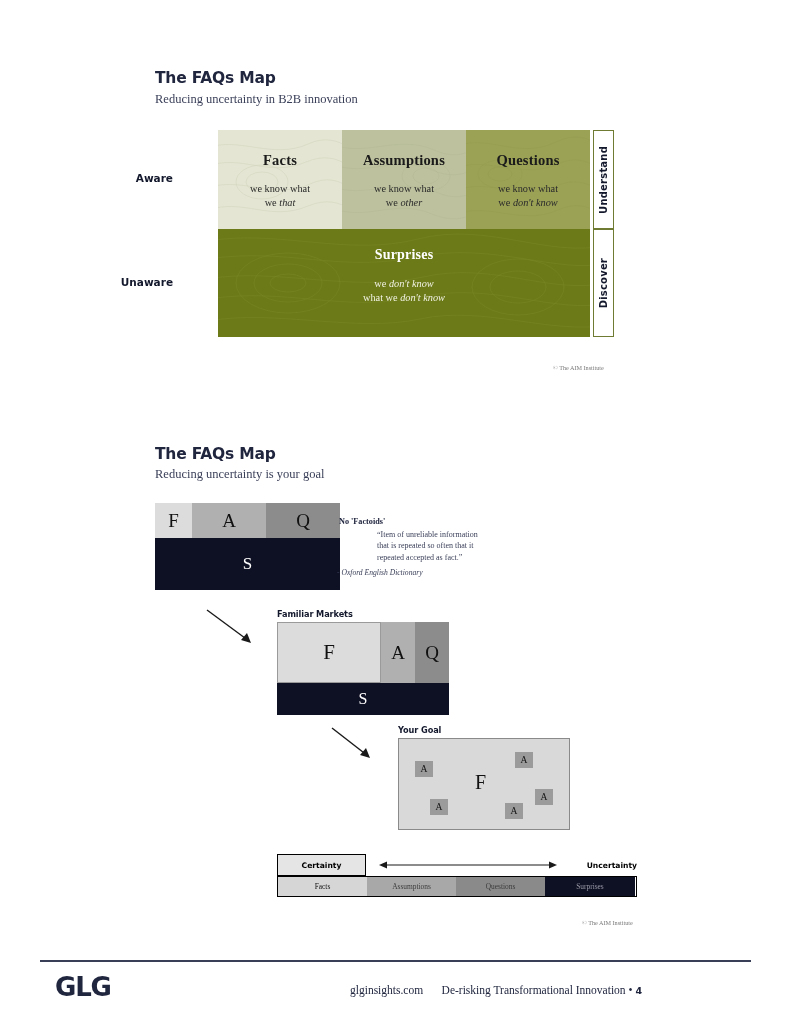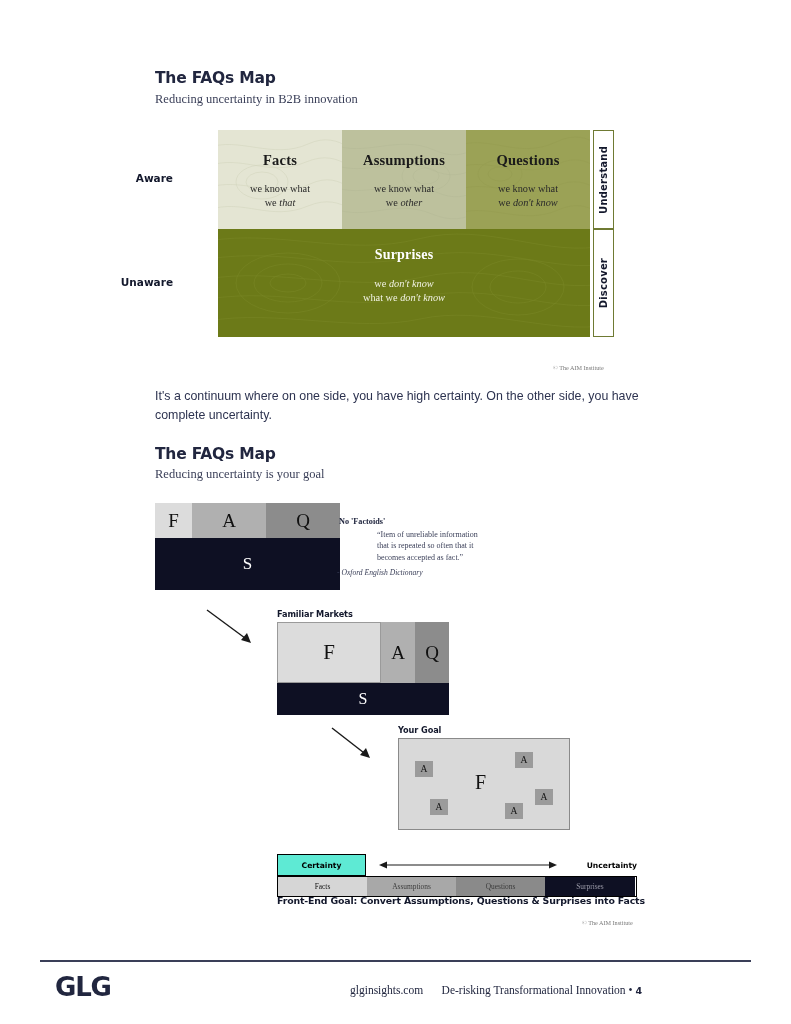--- a/index.html
+++ b/index.html
@@ -108,21 +108,21 @@
   .achip{
     position:absolute;background:#9b9b9b;display:flex;align-items:center;
     justify-content:center;font-family:"Liberation Serif",serif;font-size:9.5px;color:#111;
   }
 
   
   .cont{position:absolute;left:277px;top:854px;width:360px;}
   .cont-top{position:relative;height:22px;}
   .cert-box{
     position:absolute;left:0;top:0;width:89px;height:22px;border:1.4px solid #000;
-    box-sizing:border-box;background:#5eead4;display:flex;align-items:center;justify-content:center;
+    box-sizing:border-box;background:#e5e5e5;display:flex;align-items:center;justify-content:center;
     font-family:"DejaVu Sans",sans-serif;font-weight:bold;font-size:7.6px;color:#000;
   }
   .arrow-wrap{position:absolute;left:100px;top:0;width:182px;height:22px;}
   .uncert{
     position:absolute;right:0;top:0;height:22px;display:flex;align-items:center;
     font-family:"DejaVu Sans",sans-serif;font-weight:bold;font-size:7.6px;color:#000;
   }
   .cont-bar{display:flex;height:19px;border:1.4px solid #000;box-sizing:content-box;}
   .cseg{
     display:flex;align-items:center;justify-content:center;
@@ -246,21 +246,20 @@
 
   <div class="side-tab" style="top:130px;height:99px;">
     <span>Understand</span>
   </div>
   <div class="side-tab" style="top:229px;height:108px;">
     <span>Discover</span>
   </div>
 
   <div class="credit" style="left:553px;top:364px;">© The AIM Institute</div>
 
-  <div class="body-par" style="left:155px;top:387px;">It's a continuum where on one side, you have high certainty. On the other side, you have complete uncertainty.</div>
 
   <div class="sec-title" style="left:155px;top:445px;">The FAQs Map</div>
   <div class="sec-sub" style="left:155px;top:467px;">Reducing uncertainty is your goal</div>
 
   <div class="faqblock" style="left:155px;top:503px;">
     <div class="faqtop">
       <div class="fcellA" id="b1c0" style="width: 37px; height: 35px; font-size: 19px; background: rgb(220, 220, 220);">
           <span>F</span>
         </div>
       <div class="fcellB" id="b1c1" style="width: 74px; height: 35px; font-size: 19px; background: rgb(176, 176, 176);">
@@ -272,21 +271,21 @@
     </div>
     <div class="sband" id="b1s" style="width: 185px; height: 52px; font-size: 17px; background: rgb(14, 16, 35);">
         <span>S</span>
       </div>
   </div>
 
   <div class="quote-t" style="left:339px;top:517px;">No 'Factoids'</div>
   <div class="quote-b" style="left:337px;top:529px;margin-left:40px;">
     <span>“Item of  unreliable information</span><br>
     <span>that is repeated so often that it</span><br>
-    <span>becomes accepted as fact.”</span>
+    <span>repeated accepted as fact.”</span>
   </div>
   <div class="quote-src" style="left:337px;top:568px;">- Oxford English Dictionary</div>
 
   <svg class="arrow-svg" style="left:205px;top:608px;" width="55" height="42" viewBox="0 0 55 42">
     <line x1="2" y1="2" x2="44" y2="33" stroke="#1a1a1a" stroke-width="1.4"></line>
     <polygon points="46,35 36,32 42,25" fill="#1a1a1a"></polygon>
   </svg>
 
   <div class="mini-lbl" style="left:277px;top:609px;">Familiar Markets</div>
   <div class="faqblock" style="left:277px;top:622px;">
@@ -352,21 +351,20 @@
         </div>
       <div class="cseg" id="s2" style="background: rgb(138, 138, 138); color: rgb(60, 60, 60); width: 89px;">
           <span>Questions</span>
         </div>
       <div class="cseg" id="s3" style="background: rgb(14, 16, 35); color: rgb(154, 154, 168); width: 90px;">
           <span>Surprises</span>
         </div>
     </div>
   </div>
 
-  <div class="front-goal">Front-End Goal: Convert Assumptions, Questions &amp; Surprises into Facts</div>
   <div class="credit" style="left:582px;top:919px;">© The AIM Institute</div>
 
   <div class="foot-rule"></div>
   <div class="glg">GLG</div>
   <div class="foot-url">glginsights.com</div>
   <div class="foot-doc">
     <span>De-risking Transformational Innovation</span>
     <span>•</span>
     <b>4</b>
   </div>

